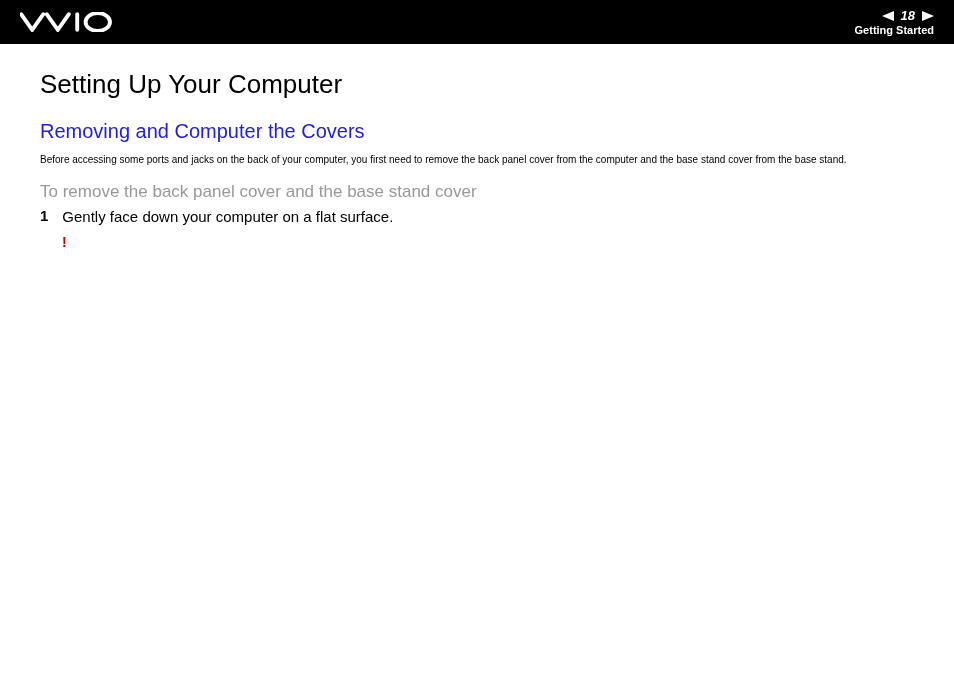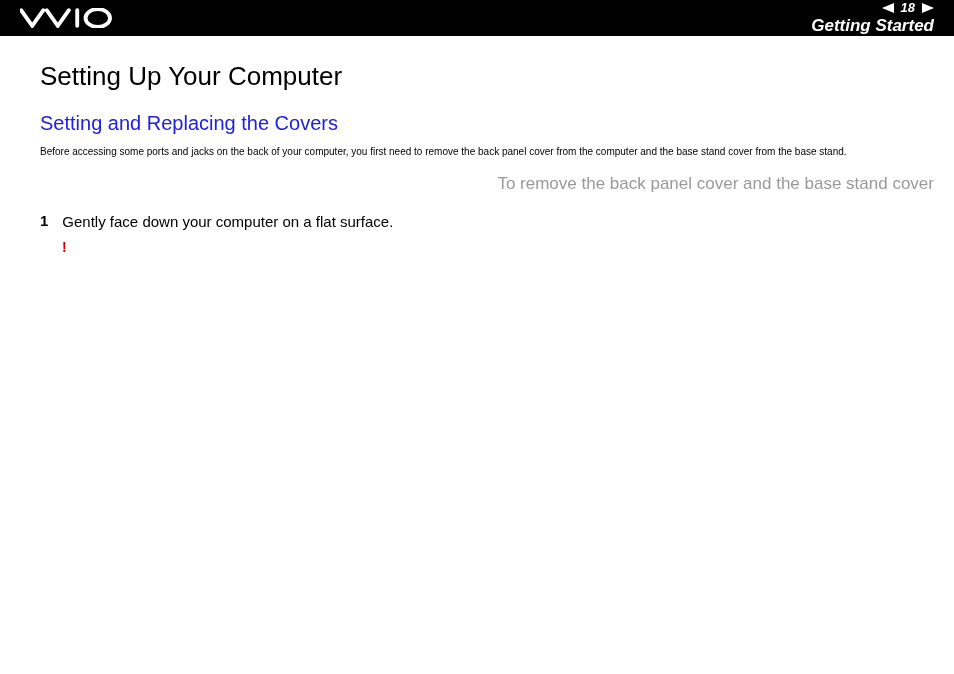--- a/index.html
+++ b/index.html
@@ -10,21 +10,21 @@
     body {
       width: 954px;
       height: 674px;
       background: #ffffff;
       font-family: Arial, Helvetica, sans-serif;
       color: #000;
       overflow: hidden;
     }
     .header-bar {
       background: #000;
-      height: 36px;
+      height: 44px;
       display: flex;
       align-items: center;
       justify-content: space-between;
       padding: 0 20px 0 20px;
     }
     .vaio-logo {
       color: #fff;
       height: 20px;
       display: flex;
       align-items: center;
@@ -59,23 +59,22 @@
       border-bottom: 5px solid transparent;
       border-left: 12px solid #fff;
     }
     .page-number {
       font-style: italic;
       font-weight: bold;
       font-size: 13px;
       padding: 0 3px;
     }
     .section-label {
-      font-size: 17px;
+      font-size: 11px;
       font-weight: bold;
-      font-style: italic;
     }
     .content {
       padding: 25px 20px 0 40px;
     }
     .main-heading {
       font-size: 26px;
       font-weight: normal;
       margin-bottom: 20px;
     }
     .sub-heading {
@@ -87,22 +86,21 @@
     .intro-text {
       font-size: 10px;
       line-height: 1.3;
       margin-bottom: 16px;
       max-width: 870px;
     }
     .procedure-heading {
       color: #999;
       font-size: 17px;
       font-weight: normal;
-      margin-bottom: 18px;
-      text-align: right;
+      margin-bottom: 5px;
     }
     .step-row {
       display: flex;
       gap: 14px;
       margin-bottom: 8px;
     }
     .step-number {
       font-weight: bold;
       font-size: 15px;
       min-width: 8px;
@@ -147,21 +145,21 @@
       <span class="nav-arrow left"></span>
       <span class="page-number">18</span>
       <span class="nav-arrow right"></span>
     </div>
     <div class="section-label">Getting Started</div>
   </div>
 </div>
 
 <div class="content">
   <h1 class="main-heading">Setting Up Your Computer</h1>
-  <h2 class="sub-heading">Setting and Replacing the Covers</h2>
+  <h2 class="sub-heading">Removing and Computer the Covers</h2>
   <p class="intro-text">Before accessing some ports and jacks on the back of your computer, you first need to remove the back panel cover from the computer and the base stand cover from the base stand.</p>
   <h3 class="procedure-heading">To remove the back panel cover and the base stand cover</h3>
   <div class="step-row">
     <span class="step-number">1</span>
     <span class="step-text">Gently face down your computer on a flat surface.</span>
   </div>
   <div class="caution-block">
     <div class="caution-mark">!</div>
   </div>
 </div>

